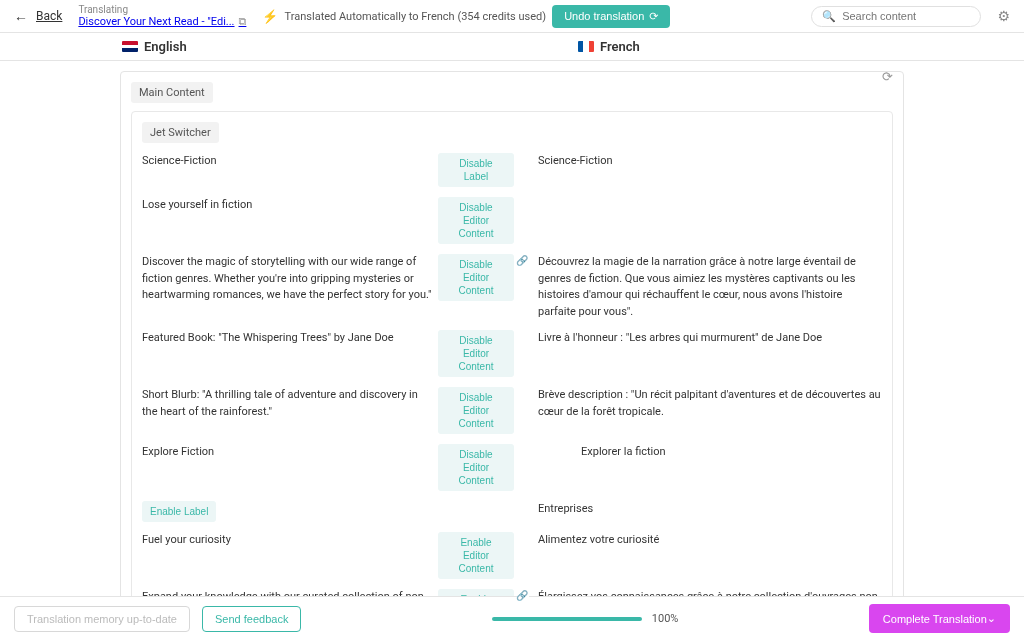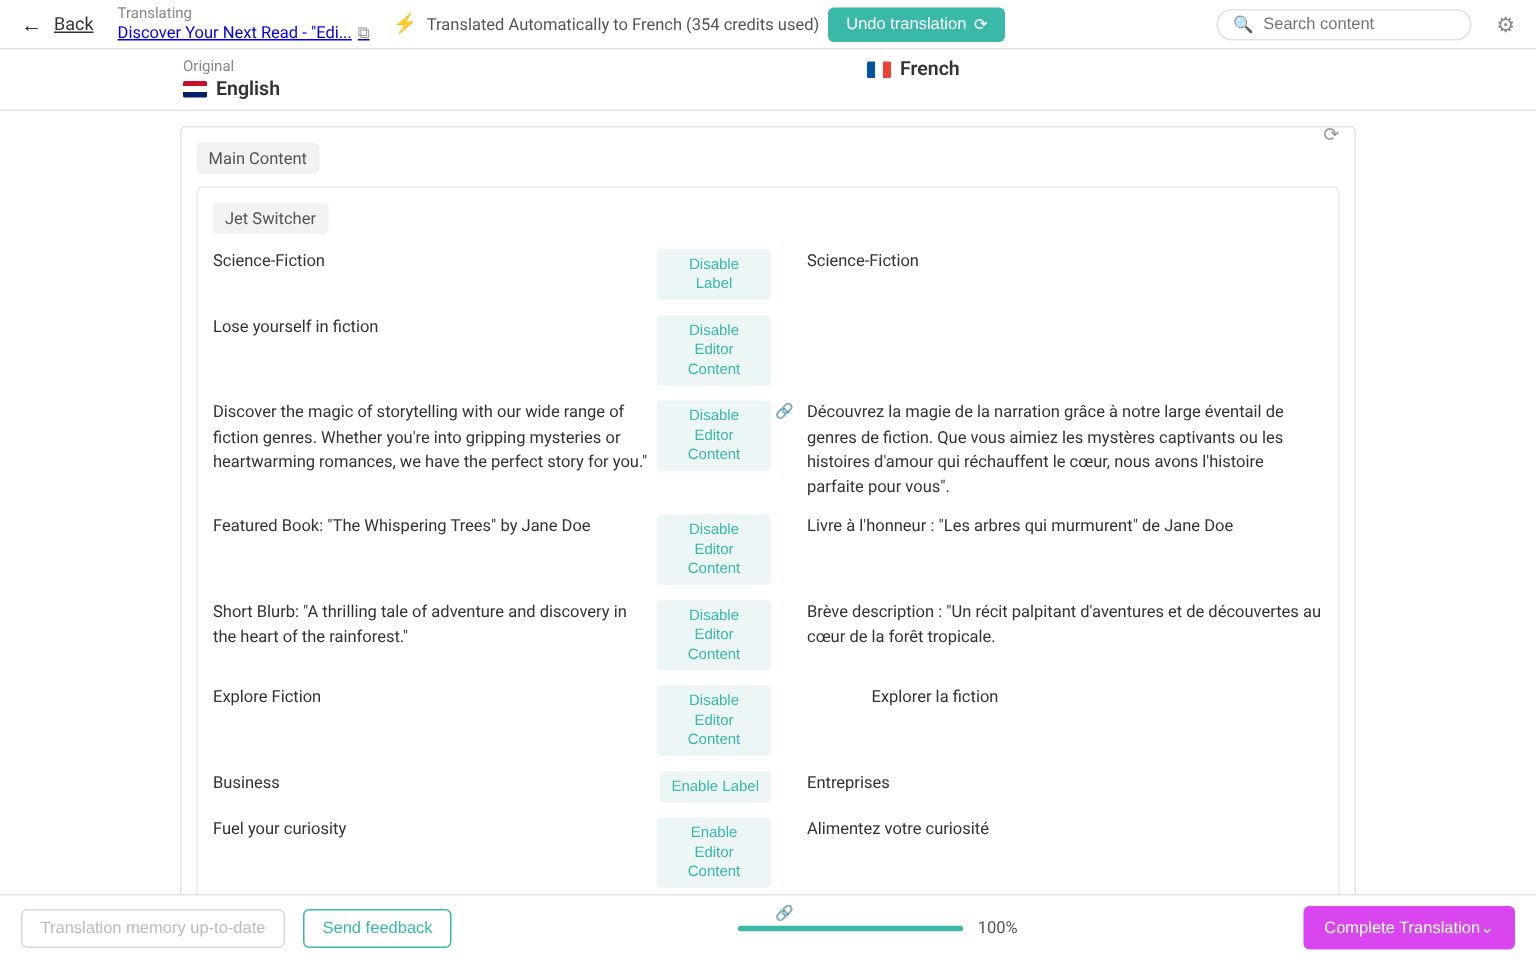--- a/index.html
+++ b/index.html
@@ -86,21 +86,20 @@
   <div class="spacer"></div>
   <div class="search-wrap">
     <span>🔍</span>
     <input class="search-input" placeholder="Search content" style="">
   </div>
   <span class="gear">⚙</span>
 </div>
 
 <div class="lang-header">
   <div class="lang-col">
-    <div class="lang-small">Original</div>
     <div class="lang-name">
       <span class="flag flag-en"></span>
       <span>English</span>
     </div>
   </div>
   <div class="lang-col right">
     <div class="lang-name">
       <span class="flag flag-fr"></span>
       <span>French</span>
     </div>
@@ -172,21 +171,20 @@
               <div class="txt" style="white-space: pre-line;">Explore Fiction</div>
               <button class="action-btn">Disable Editor Content</button>
             </div>
             <div class="mid">
               <div class="bar"></div>
             </div>
             <div class="col-right" style="white-space: pre-line; margin-left: 43px;">Explorer la fiction</div>
           </div>
           <div class="row">
             <div class="col-left">
-              <div class="txt" style="white-space: pre-line;">Business</div>
               <button class="action-btn">Enable Label</button>
             </div>
             <div class="mid">
               <div class="bar"></div>
             </div>
             <div class="col-right" style="white-space: pre-line;">Entreprises</div>
           </div>
           <div class="row">
             <div class="col-left">
               <div class="txt" style="white-space: pre-line;">Fuel your curiosity</div>

